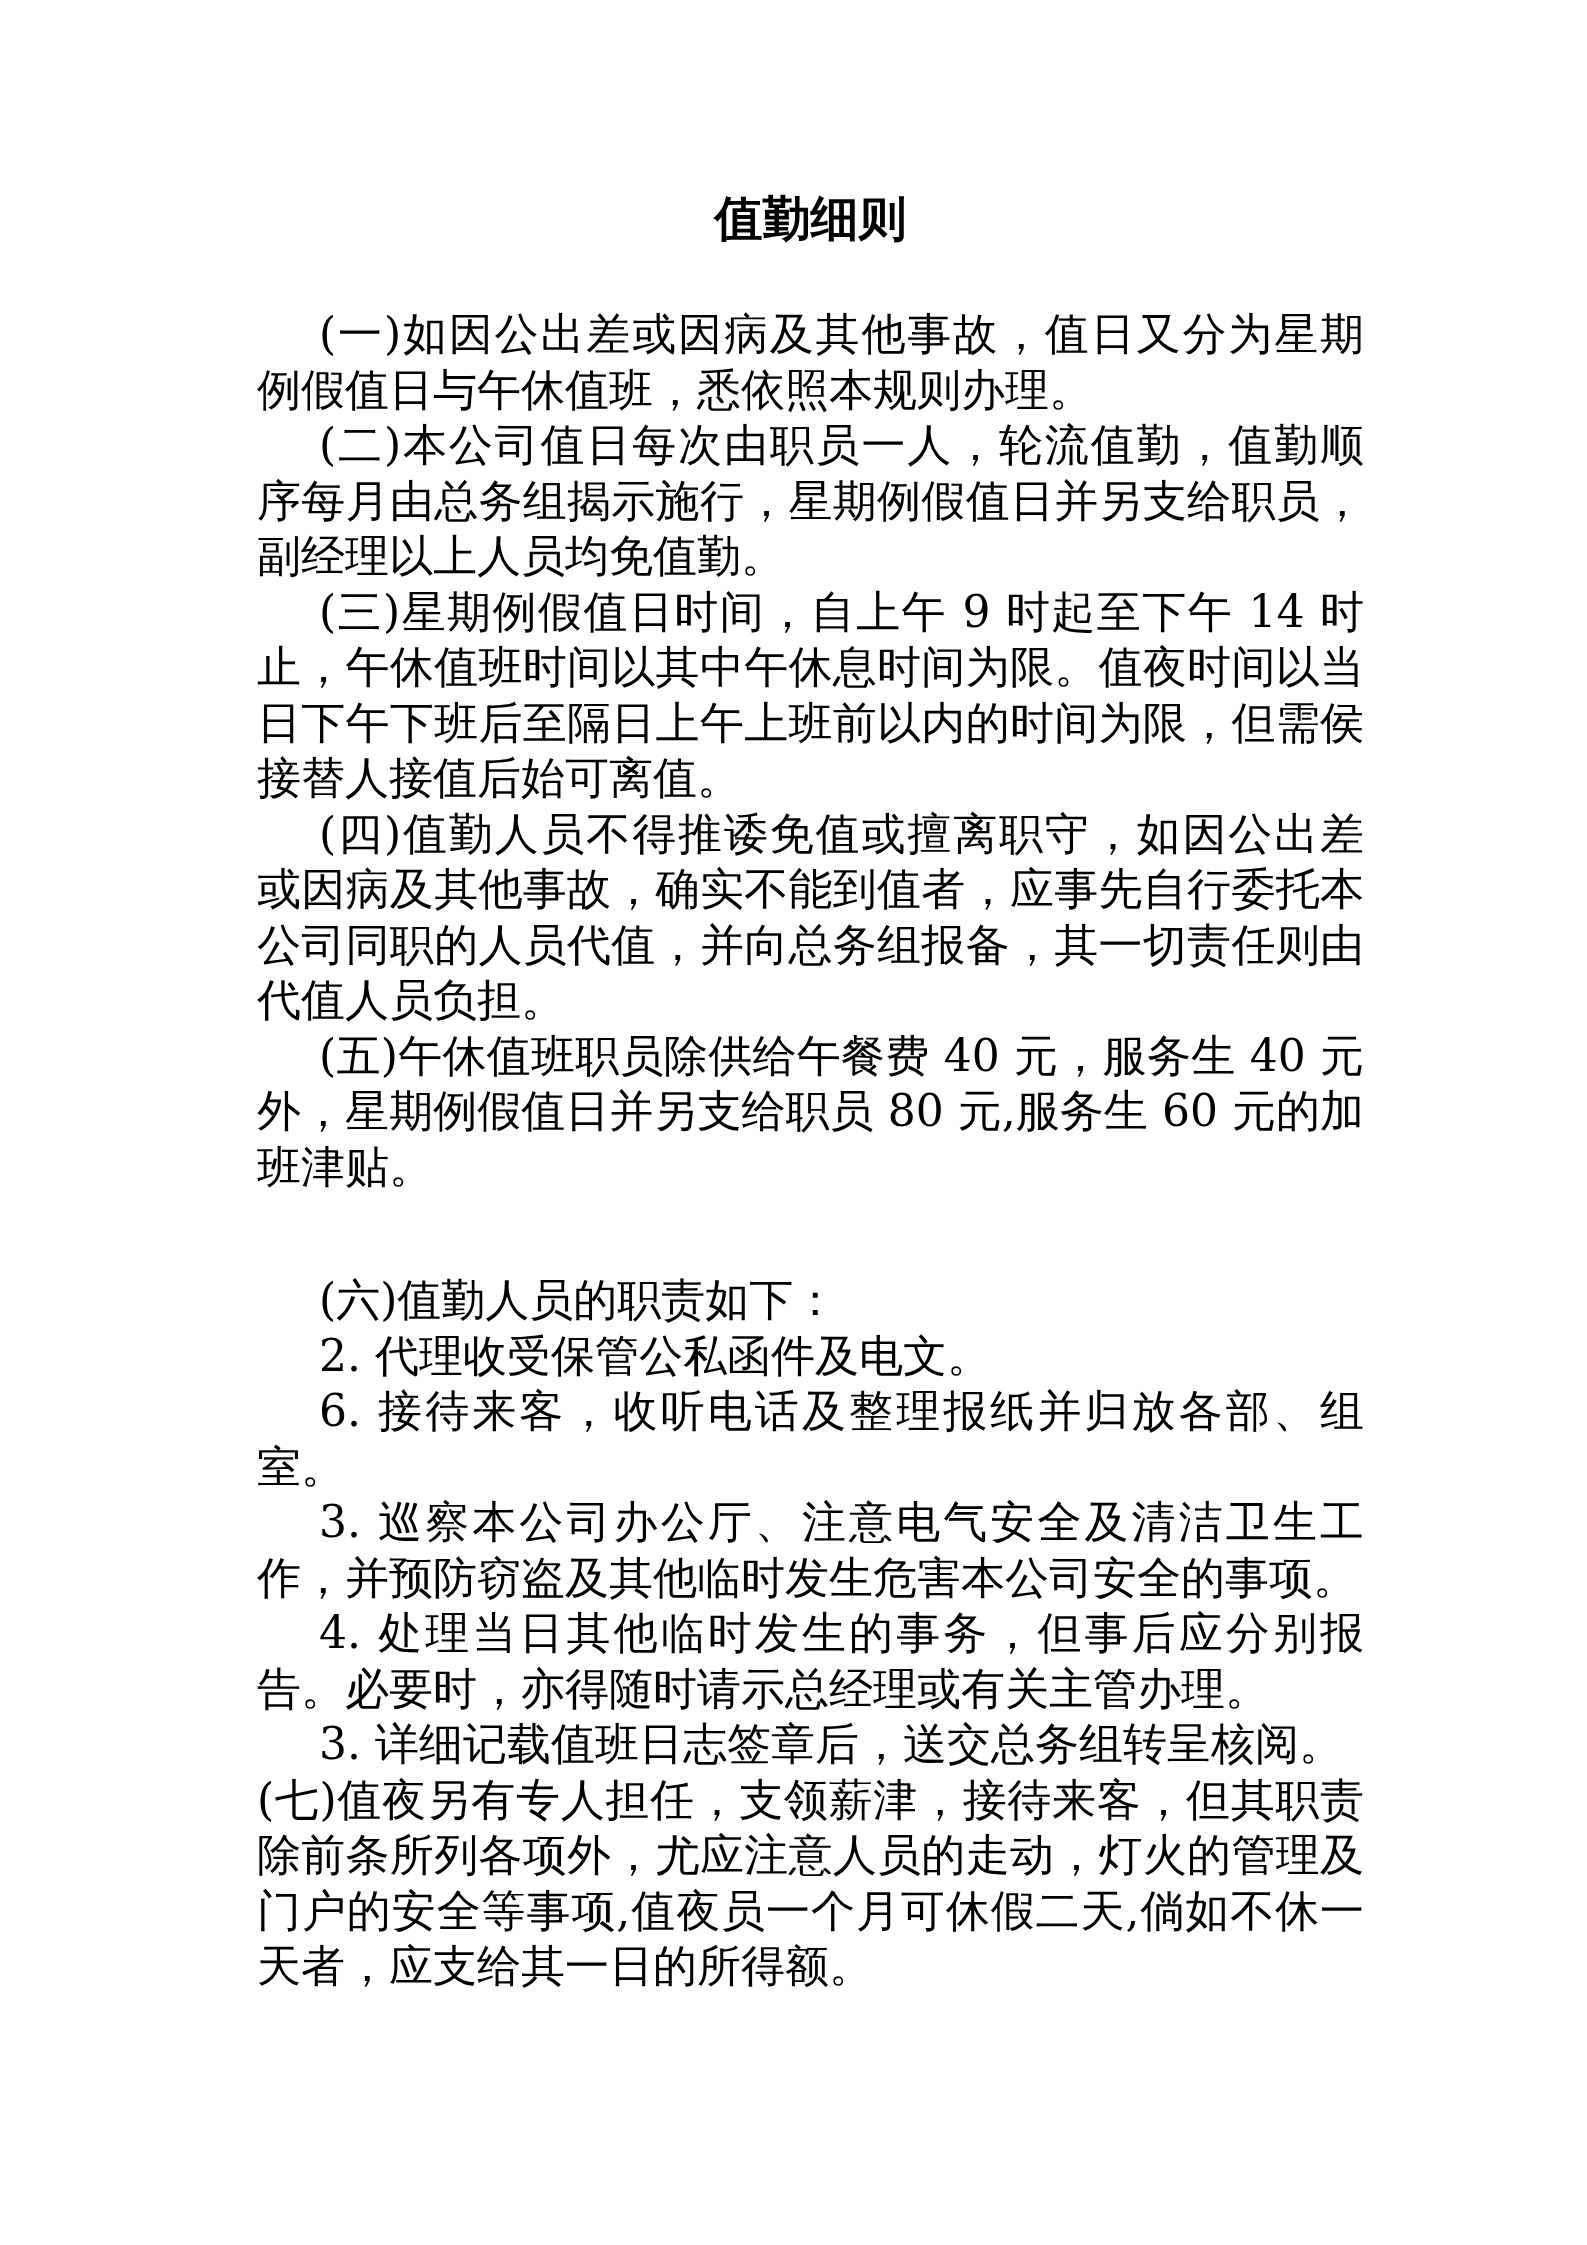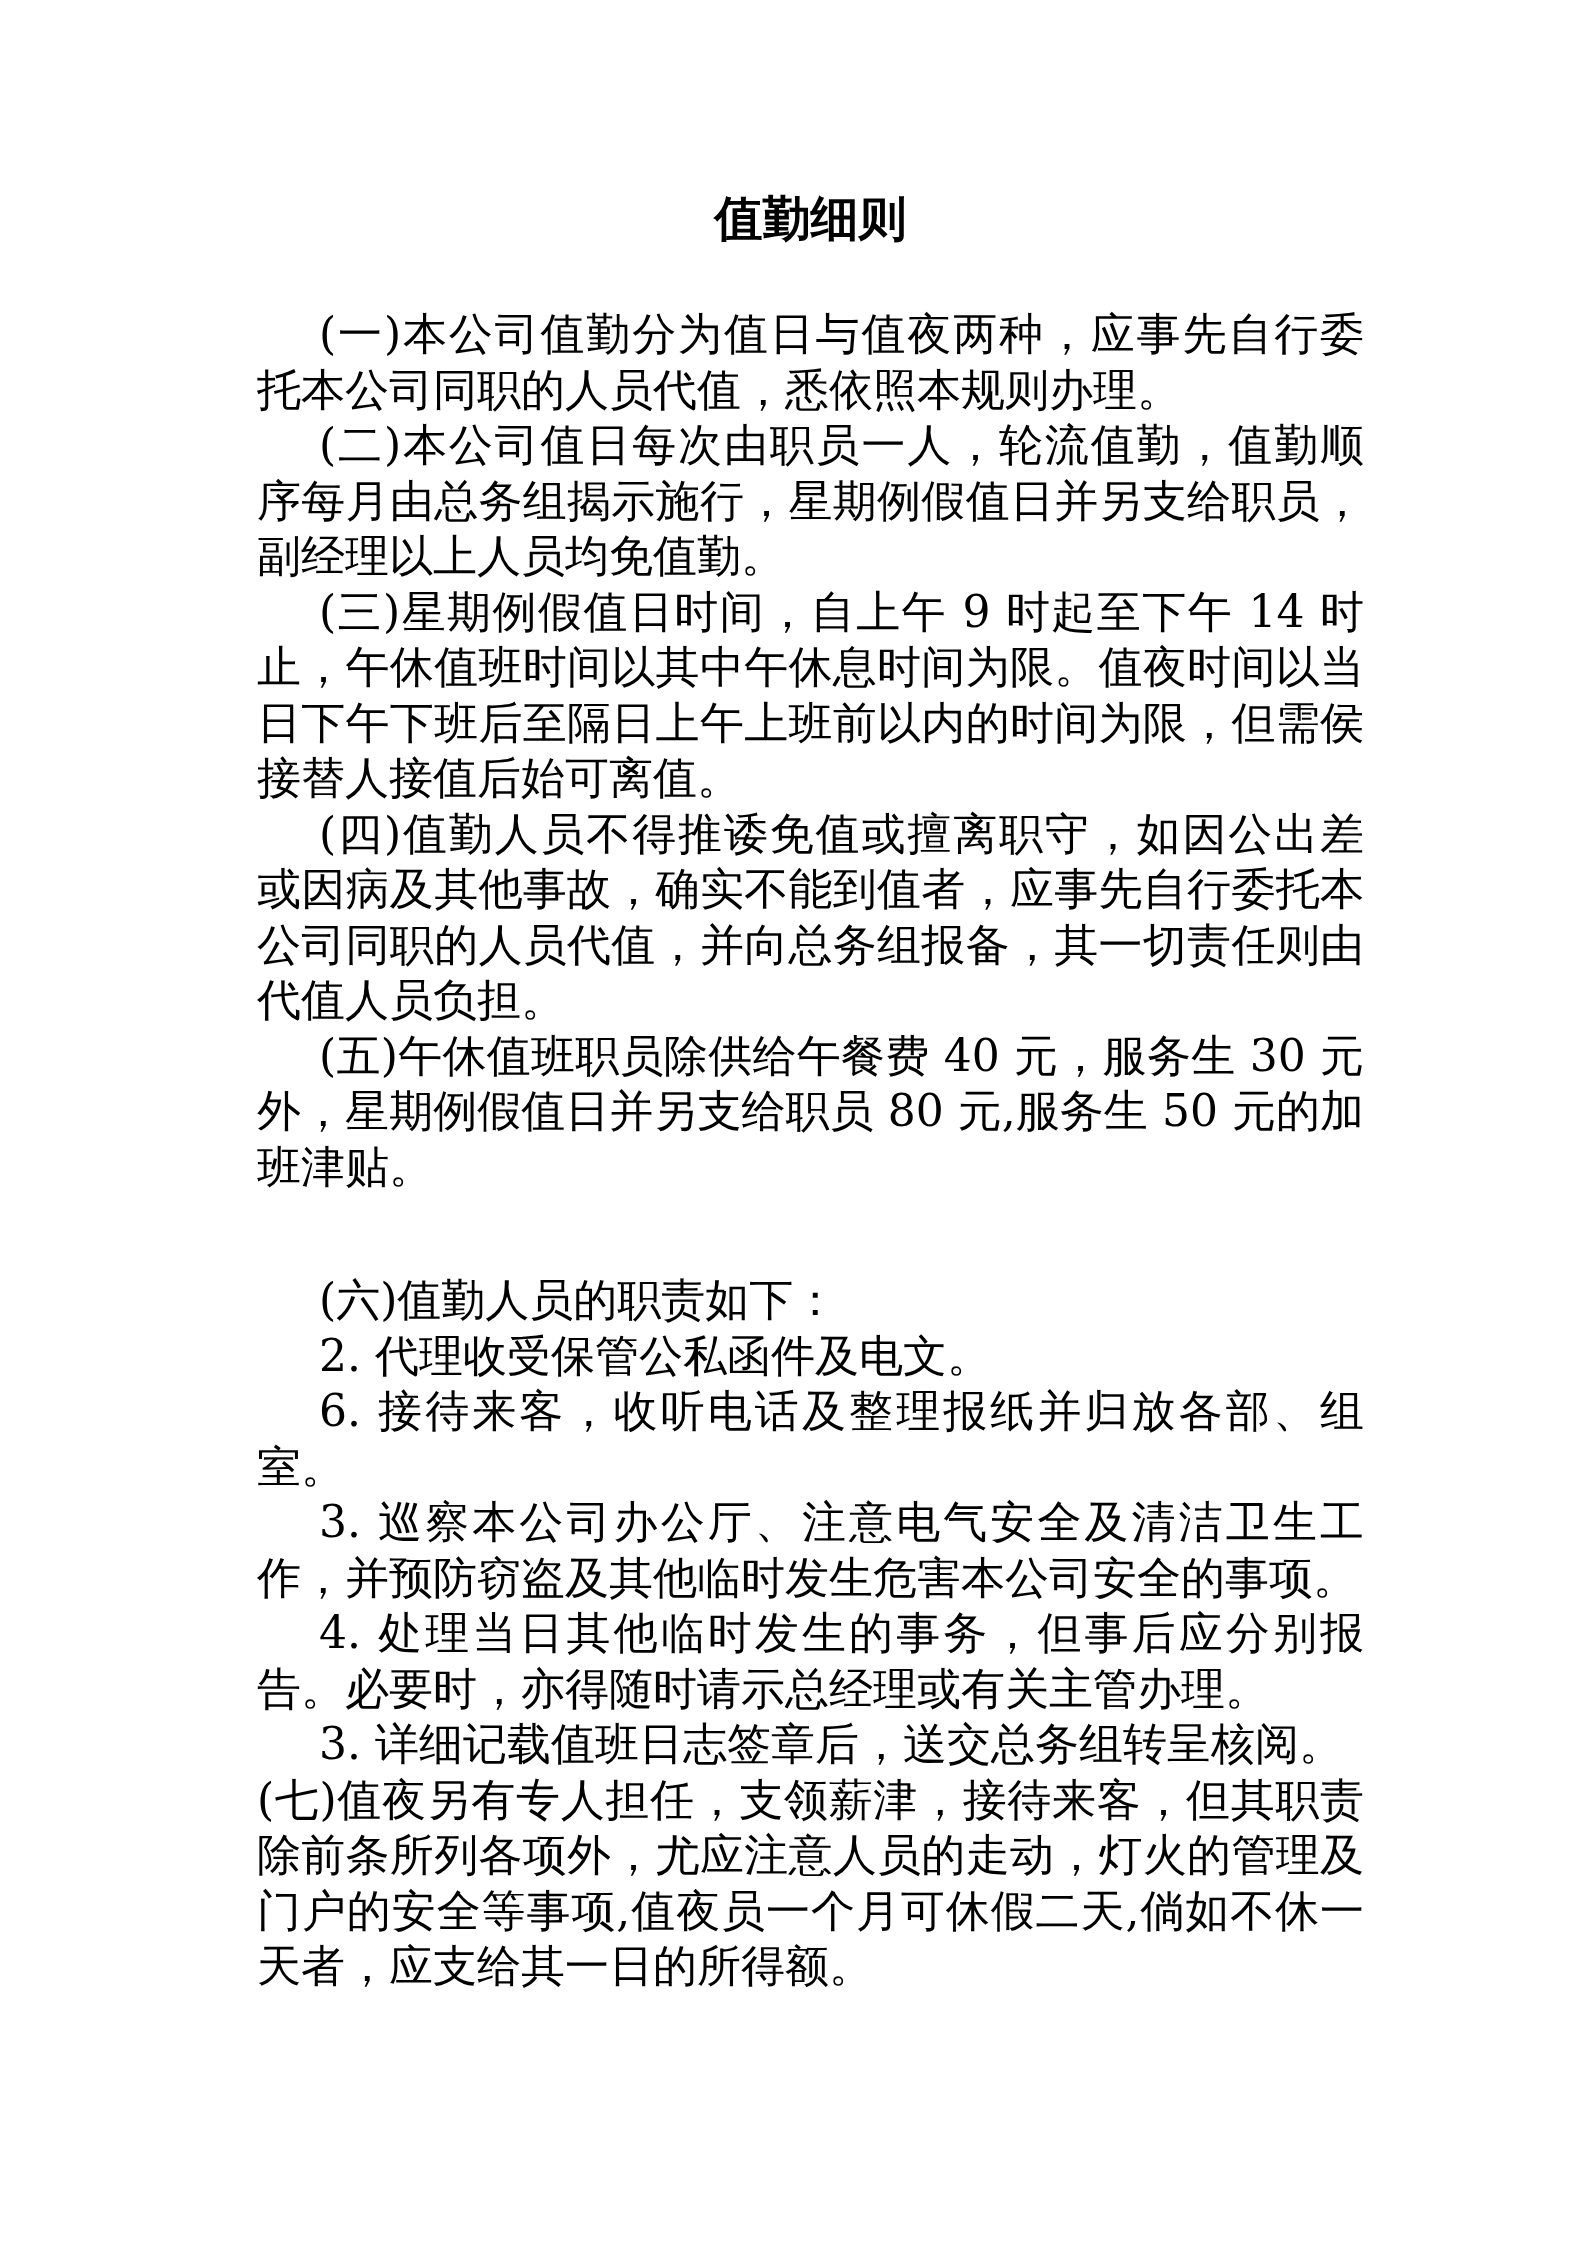--- a/index.html
+++ b/index.html
@@ -44,25 +44,25 @@
   .doc-content p.space-before {
     margin-top: 78px;
   }
 </style>
 </head>
 <body>
 
 <div class="page">
   <h1 class="doc-title">值勤细则</h1>
   <div class="doc-content" id="doc-content">
-      <p class="indent">(一)本公司值勤分为值日与值夜两种，应事先自行委托本公司同职的人员代值，悉依照本规则办理。</p>
+      <p class="indent">(一)如因公出差或因病及其他事故，值日又分为星期例假值日与午休值班，悉依照本规则办理。</p>
       <p class="indent">(二)本公司值日每次由职员一人，轮流值勤，值勤顺序每月由总务组揭示施行，星期例假值日并另支给职员，副经理以上人员均免值勤。</p>
       <p class="indent">(三)星期例假值日时间，自上午 9 时起至下午 14 时止，午休值班时间以其中午休息时间为限。值夜时间以当日下午下班后至隔日上午上班前以内的时间为限，但需侯接替人接值后始可离值。</p>
       <p class="indent">(四)值勤人员不得推诿免值或擅离职守，如因公出差或因病及其他事故，确实不能到值者，应事先自行委托本公司同职的人员代值，并向总务组报备，其一切责任则由代值人员负担。</p>
-      <p class="indent">(五)午休值班职员除供给午餐费 40 元，服务生 30 元外，星期例假值日并另支给职员 80 元,服务生 50 元的加班津贴。</p>
+      <p class="indent">(五)午休值班职员除供给午餐费 40 元，服务生 40 元外，星期例假值日并另支给职员 80 元,服务生 60 元的加班津贴。</p>
       <p class="indent space-before">(六)值勤人员的职责如下：</p>
       <p class="indent">2. 代理收受保管公私函件及电文。</p>
       <p class="indent">6. 接待来客，收听电话及整理报纸并归放各部、组室。</p>
       <p class="indent">3. 巡察本公司办公厅、注意电气安全及清洁卫生工作，并预防窃盗及其他临时发生危害本公司安全的事项。</p>
       <p class="indent">4. 处理当日其他临时发生的事务，但事后应分别报告。必要时，亦得随时请示总经理或有关主管办理。</p>
       <p class="indent">3. 详细记载值班日志签章后，送交总务组转呈核阅。</p>
       <p class="">(七)值夜另有专人担任，支领薪津，接待来客，但其职责除前条所列各项外，尤应注意人员的走动，灯火的管理及门户的安全等事项,值夜员一个月可休假二天,倘如不休一天者，应支给其一日的所得额。</p>
     </div>
 </div>
 

